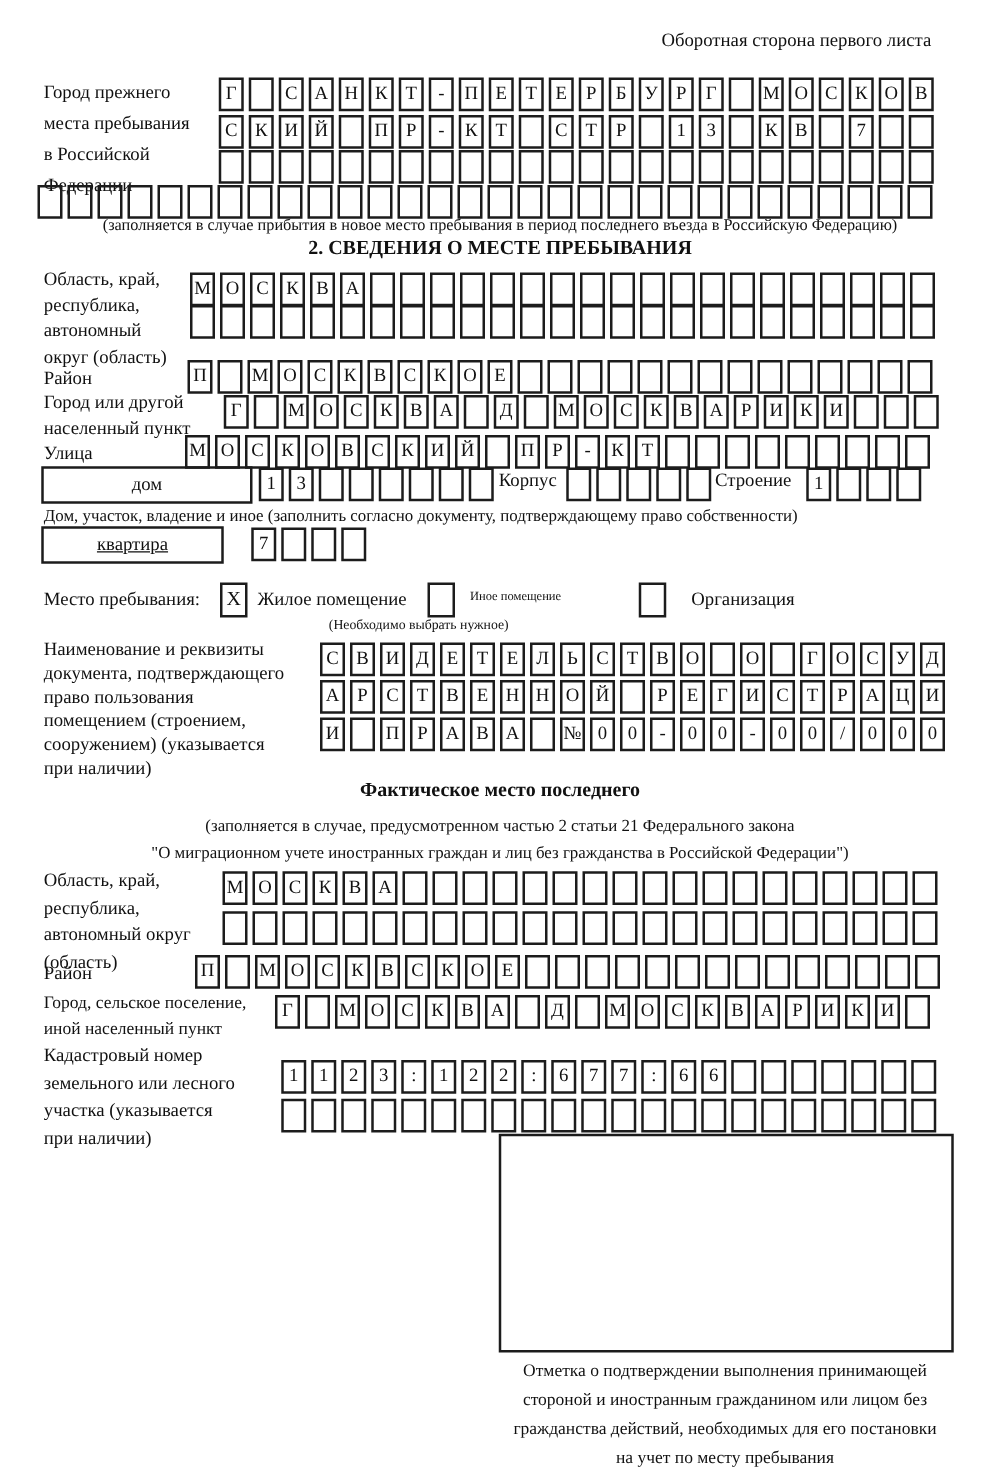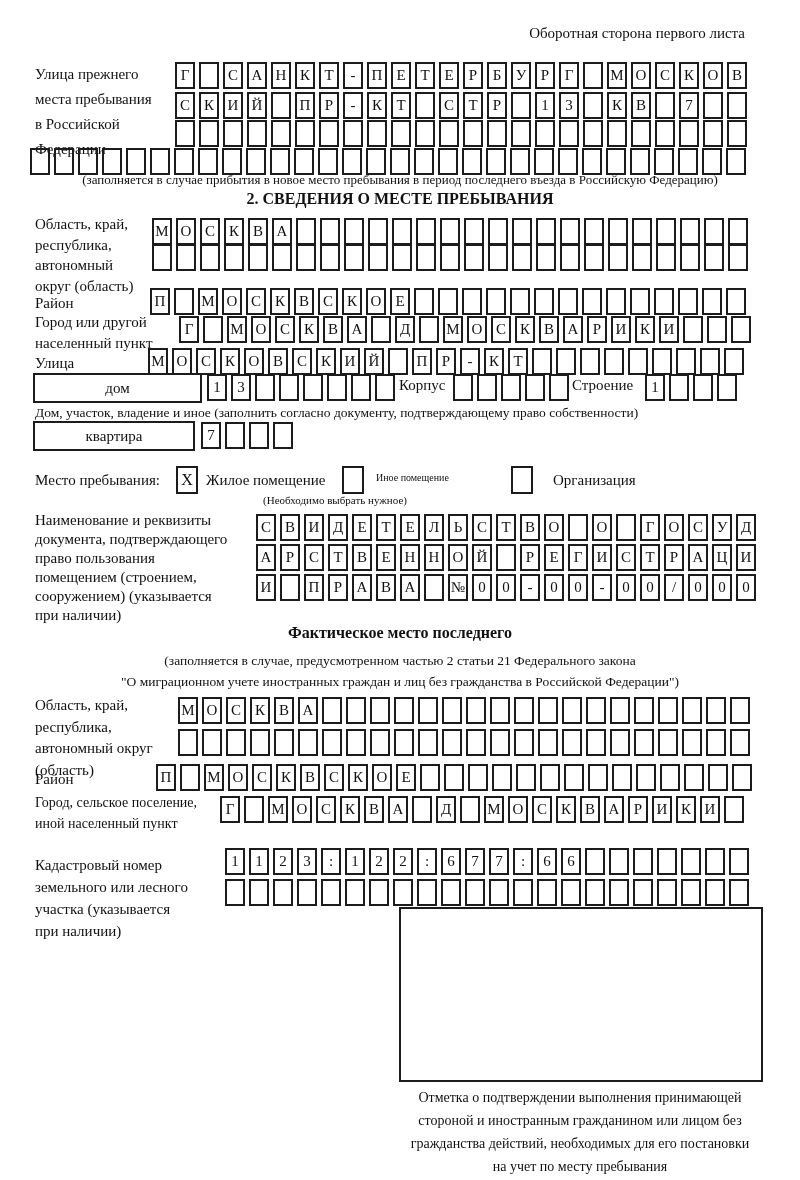--- a/index.html
+++ b/index.html
@@ -28,21 +28,21 @@
   }
   .note-lines{white-space:pre-line;}
 </style>
 </head>
 <body>
 
 <div class="page">
 
   <div class="abs" style="top:25px;right:55px;font-size:15px;">Оборотная сторона первого листа</div>
 
-  <div class="abs lbl" style="left:35px;top:62px;">Улица прежнего
+  <div class="abs lbl" style="left:35px;top:62px;">Город прежнего
 места пребывания
 в Российской
 Федерации</div>
   <div class="cellrow" style="left:175px;top:62px;">
       <span class="cell">Г</span>
       <span class="cell"></span>
       <span class="cell">С</span>
       <span class="cell">А</span>
       <span class="cell">Н</span>
       <span class="cell">К</span>
@@ -320,21 +320,21 @@
     </div>
   <div class="abs" style="left:572px;top:377px;font-size:15px;">Строение</div>
   <div class="cellrow" style="left:645px;top:374px;">
       <span class="cell">1</span>
       <span class="cell"></span>
       <span class="cell"></span>
       <span class="cell"></span>
     </div>
   <div class="abs cap" style="left:35px;top:405px;font-size:13.5px;">Дом, участок, владение и иное (заполнить согласно документу, подтверждающему право собственности)</div>
 
-  <div class="wbox abs" style="left:33px;top:421px;width:162px;height:30px;">квартира</div>
+  <div class="wbox abs" style="left:33px;top:421px;width:146px;height:30px;text-decoration:underline;">квартира</div>
   <div class="cellrow" style="left:201px;top:422px;">
       <span class="cell">7</span>
       <span class="cell"></span>
       <span class="cell"></span>
       <span class="cell"></span>
     </div>
 
   <div class="abs" style="left:35px;top:472px;font-size:15px;">Место пребывания:</div>
   <div class="cb abs" style="left:176px;top:466px;">X</div>
   <div class="abs" style="left:206px;top:472px;font-size:15px;">Жилое помещение</div>
@@ -530,21 +530,21 @@
       <span class="cell">К</span>
       <span class="cell">В</span>
       <span class="cell">А</span>
       <span class="cell">Р</span>
       <span class="cell">И</span>
       <span class="cell">К</span>
       <span class="cell">И</span>
       <span class="cell"></span>
     </div>
 
-  <div class="abs lbl" style="left:35px;top:834px;line-height:22px;margin-top:20px;">Кадастровый номер
+  <div class="abs lbl" style="left:35px;top:834px;line-height:22px;">Кадастровый номер
 земельного или лесного
 участка (указывается
 при наличии)</div>
   <div class="cellrow" style="left:225px;top:848px;">
       <span class="cell">1</span>
       <span class="cell">1</span>
       <span class="cell">2</span>
       <span class="cell">3</span>
       <span class="cell">:</span>
       <span class="cell">1</span>

